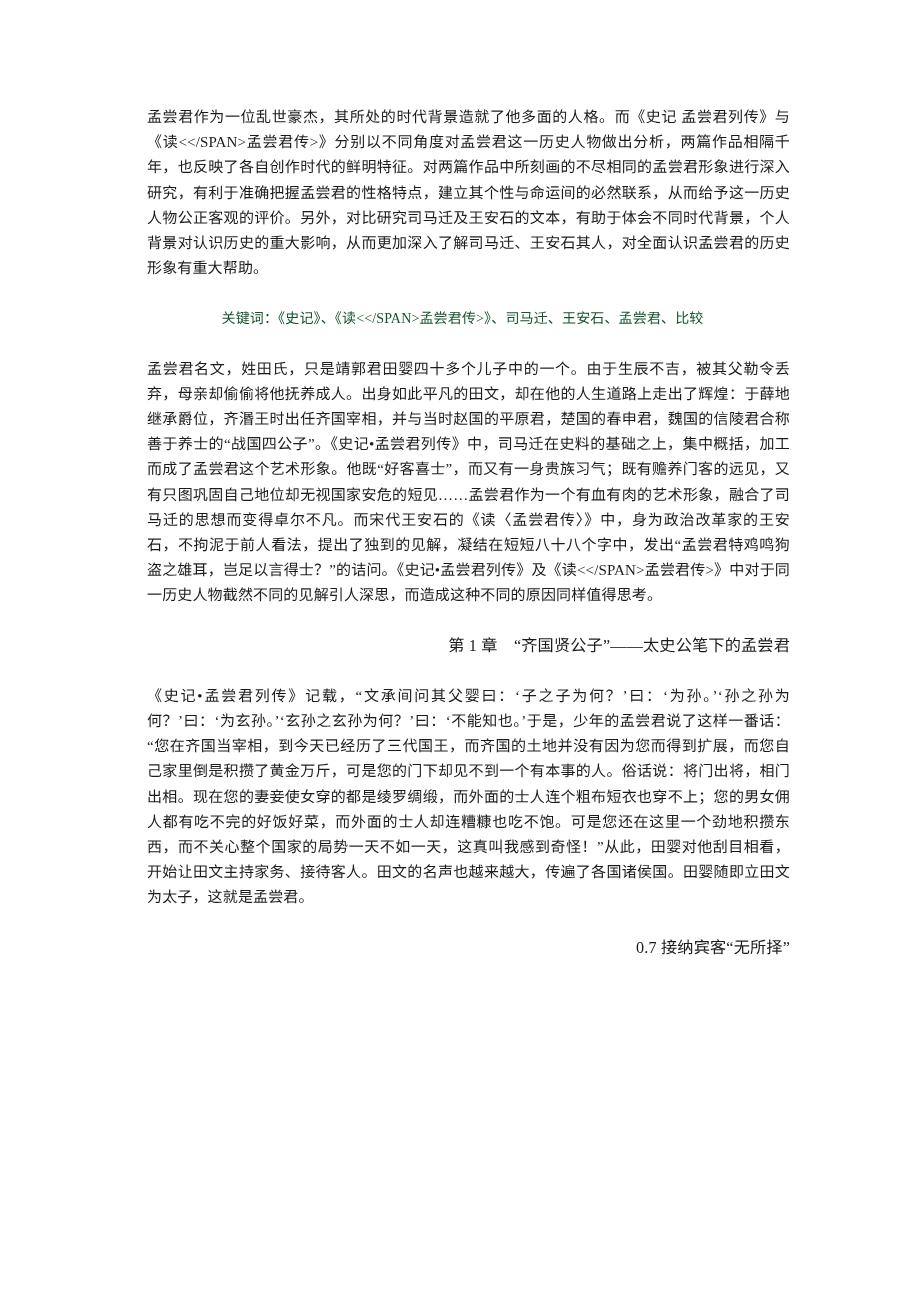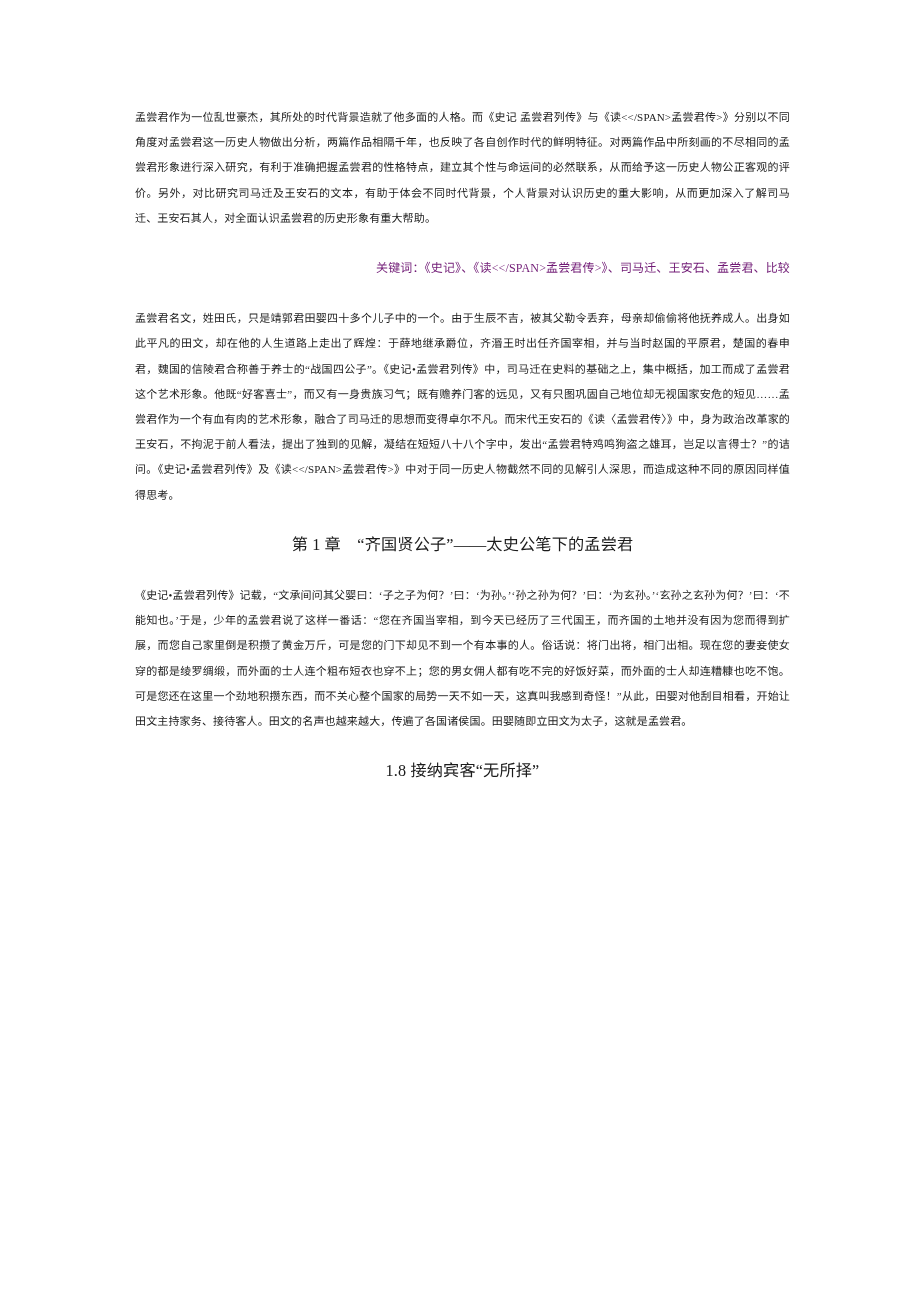--- a/index.html
+++ b/index.html
@@ -21,65 +21,65 @@
     width: 920px;
     height: 1302px;
     background: #ffffff;
     box-sizing: border-box;
     padding: 105px 130px 0 135px;
   }
   .doc-body {
     width: 655px;
   }
   .para {
-    font-size: 11px;
+    font-size: 15px;
     line-height: 25.2px;
     text-align: justify;
     text-justify: inter-character;
-    margin: 0 0 25px 0;
+    margin: 0 0 25px 12px;
     letter-spacing: 0.15px;
     word-break: break-all;
     color: #1b1b1b;
   }
   .para:last-child {
     margin-bottom: 0;
   }
   .heading-chapter,
   .heading-section {
     font-size: 16.2px;
     line-height: 25.2px;
     font-weight: normal;
-    text-align: center;
+    text-align: right;
     margin: 0 0 25px 0;
     letter-spacing: 0.15px;
     color: #1b1b1b;
   }
   .keywords {
-    font-size: 12px;
+    font-size: 14px;
     line-height: 25.2px;
-    text-align: right;
+    text-align: center;
     margin: 0 0 25px 0;
     letter-spacing: 0.15px;
-    color: #701a75;
+    color: #14532d;
   }
 </style>
 </head>
 <body>
 
 <div class="page">
   <div class="doc-body">
 
     <p class="para">孟尝君作为一位乱世豪杰，其所处的时代背景造就了他多面的人格。而《史记 孟尝君列传》与《读&lt;&lt;/SPAN&gt;孟尝君传&gt;》分别以不同角度对孟尝君这一历史人物做出分析，两篇作品相隔千年，也反映了各自创作时代的鲜明特征。对两篇作品中所刻画的不尽相同的孟尝君形象进行深入研究，有利于准确把握孟尝君的性格特点，建立其个性与命运间的必然联系，从而给予这一历史人物公正客观的评价。另外，对比研究司马迁及王安石的文本，有助于体会不同时代背景，个人背景对认识历史的重大影响，从而更加深入了解司马迁、王安石其人，对全面认识孟尝君的历史形象有重大帮助。</p>
 
     <p class="keywords">关键词：《史记》、《读&lt;&lt;/SPAN&gt;孟尝君传&gt;》、司马迁、王安石、孟尝君、比较</p>
 
     <p class="para">孟尝君名文，姓田氏，只是靖郭君田婴四十多个儿子中的一个。由于生辰不吉，被其父勒令丢弃，母亲却偷偷将他抚养成人。出身如此平凡的田文，却在他的人生道路上走出了辉煌：于薛地继承爵位，齐湣王时出任齐国宰相，并与当时赵国的平原君，楚国的春申君，魏国的信陵君合称善于养士的“战国四公子”。《史记•孟尝君列传》中，司马迁在史料的基础之上，集中概括，加工而成了孟尝君这个艺术形象。他既“好客喜士”，而又有一身贵族习气；既有赡养门客的远见，又有只图巩固自己地位却无视国家安危的短见……孟尝君作为一个有血有肉的艺术形象，融合了司马迁的思想而变得卓尔不凡。而宋代王安石的《读〈孟尝君传〉》中，身为政治改革家的王安石，不拘泥于前人看法，提出了独到的见解，凝结在短短八十八个字中，发出“孟尝君特鸡鸣狗盗之雄耳，岂足以言得士？”的诘问。《史记•孟尝君列传》及《读&lt;&lt;/SPAN&gt;孟尝君传&gt;》中对于同一历史人物截然不同的见解引人深思，而造成这种不同的原因同样值得思考。</p>
 
     <h2 class="heading-chapter">第 1 章　“齐国贤公子”——太史公笔下的孟尝君</h2>
 
 
     <p class="para">《史记•孟尝君列传》记载，“文承间问其父婴曰：‘子之子为何？’曰：‘为孙。’‘孙之孙为何？’曰：‘为玄孙。’‘玄孙之玄孙为何？’曰：‘不能知也。’于是，少年的孟尝君说了这样一番话：“您在齐国当宰相，到今天已经历了三代国王，而齐国的土地并没有因为您而得到扩展，而您自己家里倒是积攒了黄金万斤，可是您的门下却见不到一个有本事的人。俗话说：将门出将，相门出相。现在您的妻妾使女穿的都是绫罗绸缎，而外面的士人连个粗布短衣也穿不上；您的男女佣人都有吃不完的好饭好菜，而外面的士人却连糟糠也吃不饱。可是您还在这里一个劲地积攒东西，而不关心整个国家的局势一天不如一天，这真叫我感到奇怪！”从此，田婴对他刮目相看，开始让田文主持家务、接待客人。田文的名声也越来越大，传遍了各国诸侯国。田婴随即立田文为太子，这就是孟尝君。</p>
 
 
-    <h3 class="heading-section">1.8 接纳宾客“无所择”</h3>
+    <h3 class="heading-section">0.7 接纳宾客“无所择”</h3>
 
   </div>
 </div>
 
 </body></html>

